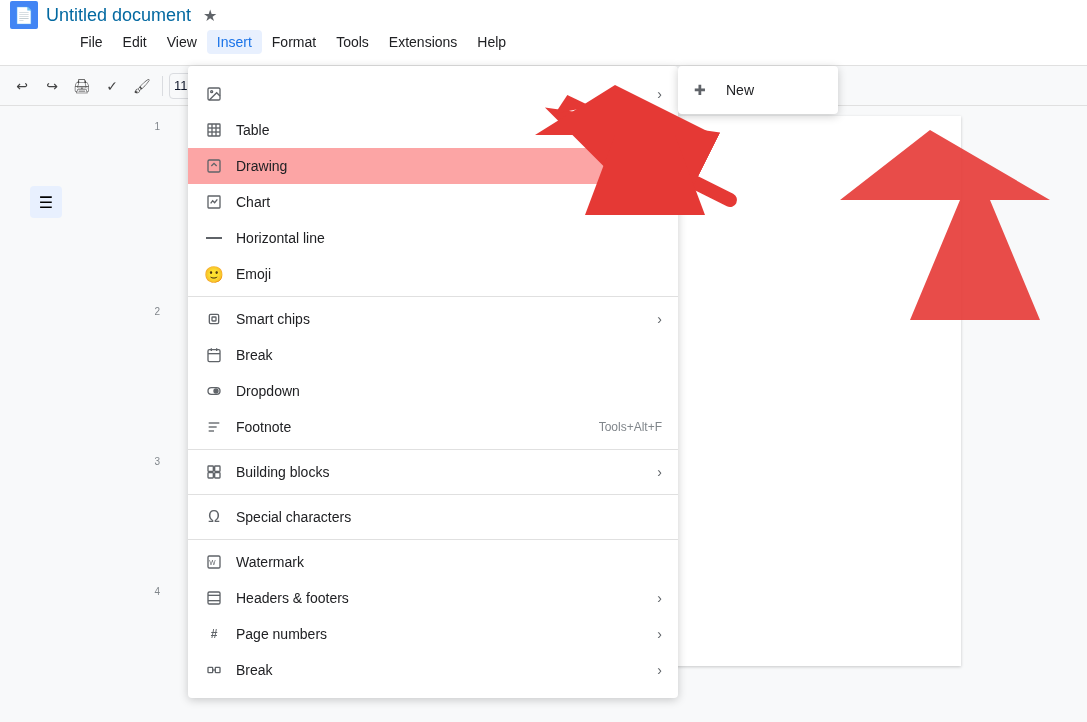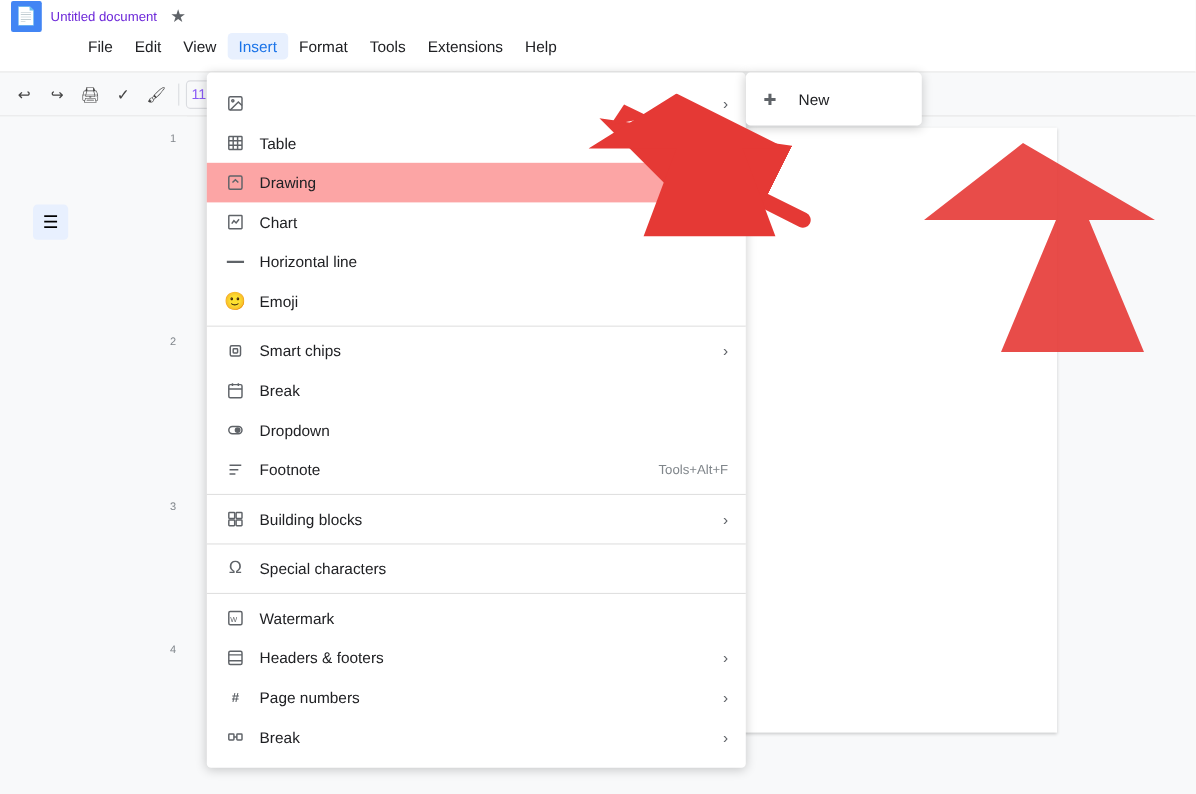--- a/index.html
+++ b/index.html
@@ -15,22 +15,22 @@
       gap: 8px;
     }
     .doc-icon {
       width: 28px; height: 28px;
       background: #4285f4;
       border-radius: 2px;
       display: flex; align-items: center; justify-content: center;
       color: white; font-size: 16px;
     }
     .doc-title {
-      font-size: 12px;
-      color: #6d28d9;
+      font-size: 18px;
+      color: #0369a1;
     }
     .star-icon { color: #5f6368; font-size: 16px; margin-left: 4px; }
 
     
     .menu-bar {
       background: #fff;
       height: 36px;
       display: flex;
       align-items: flex-start;
       padding: 0 70px;
@@ -64,21 +64,21 @@
       font-size: 14px;
     }
     .toolbar-separator { width: 1px; height: 20px; background: #dadce0; margin: 0 4px; }
     .font-size-box {
       display: flex; align-items: center;
       border: 1px solid #dadce0;
       border-radius: 4px;
       padding: 0 4px;
       height: 26px;
       font-size: 13px;
-      color: #8b5cf6;
+      color: #0f172a;
     }
     .toolbar-bold { font-weight: bold; }
     .toolbar-italic { font-style: italic; }
     .toolbar-underline { text-decoration: underline; }
 
     
     .content-area {
       display: flex;
       height: calc(722px - 128px);
       background: #f8f9fa;

